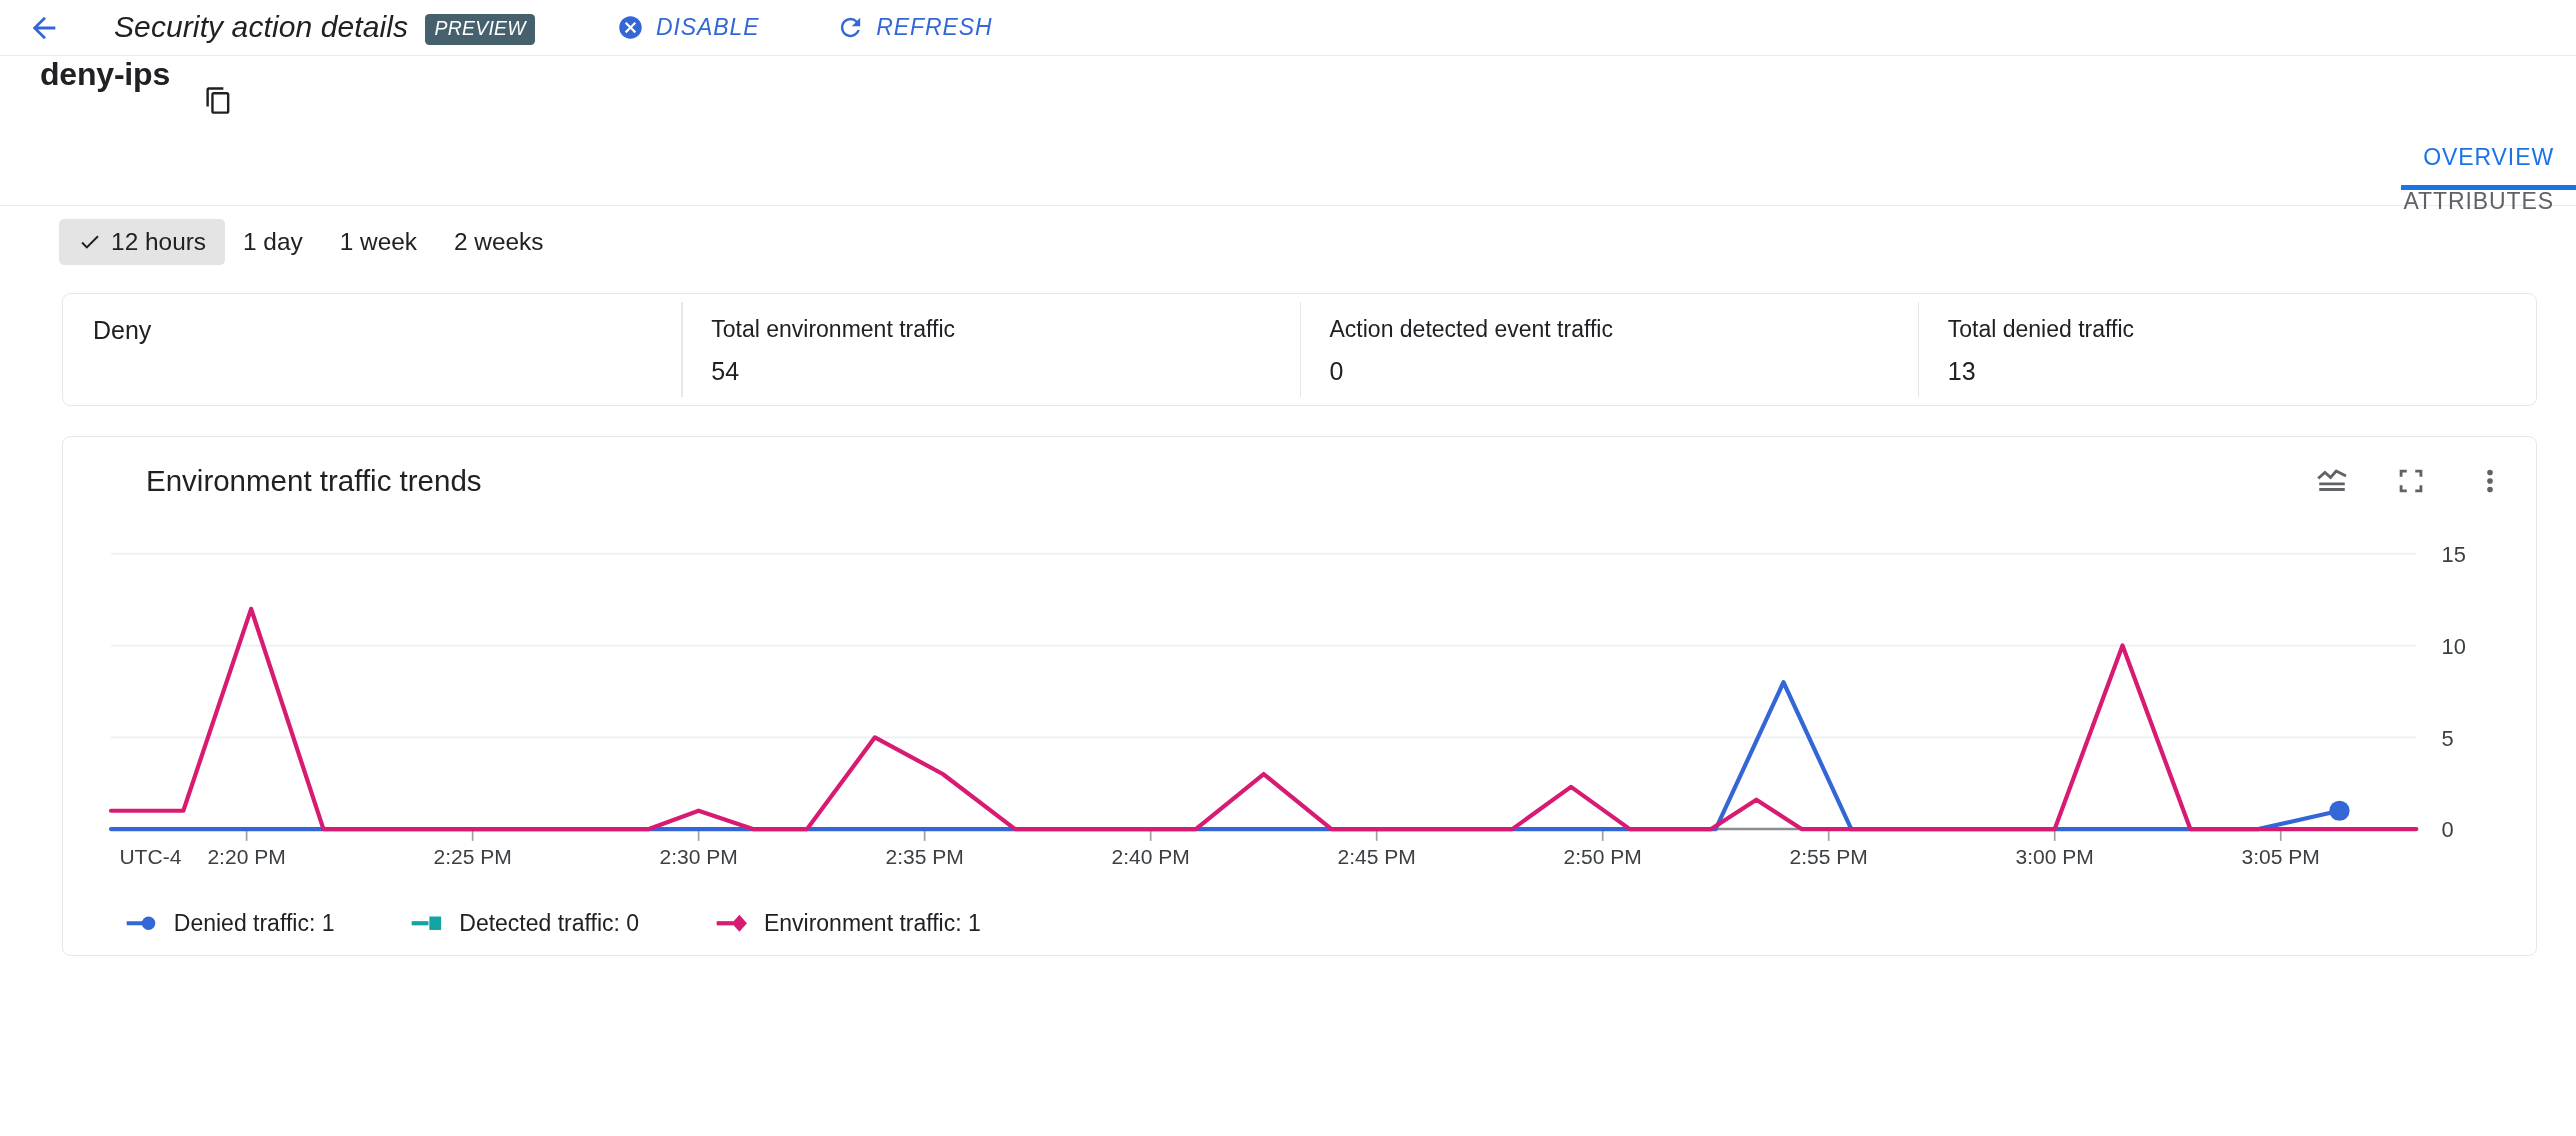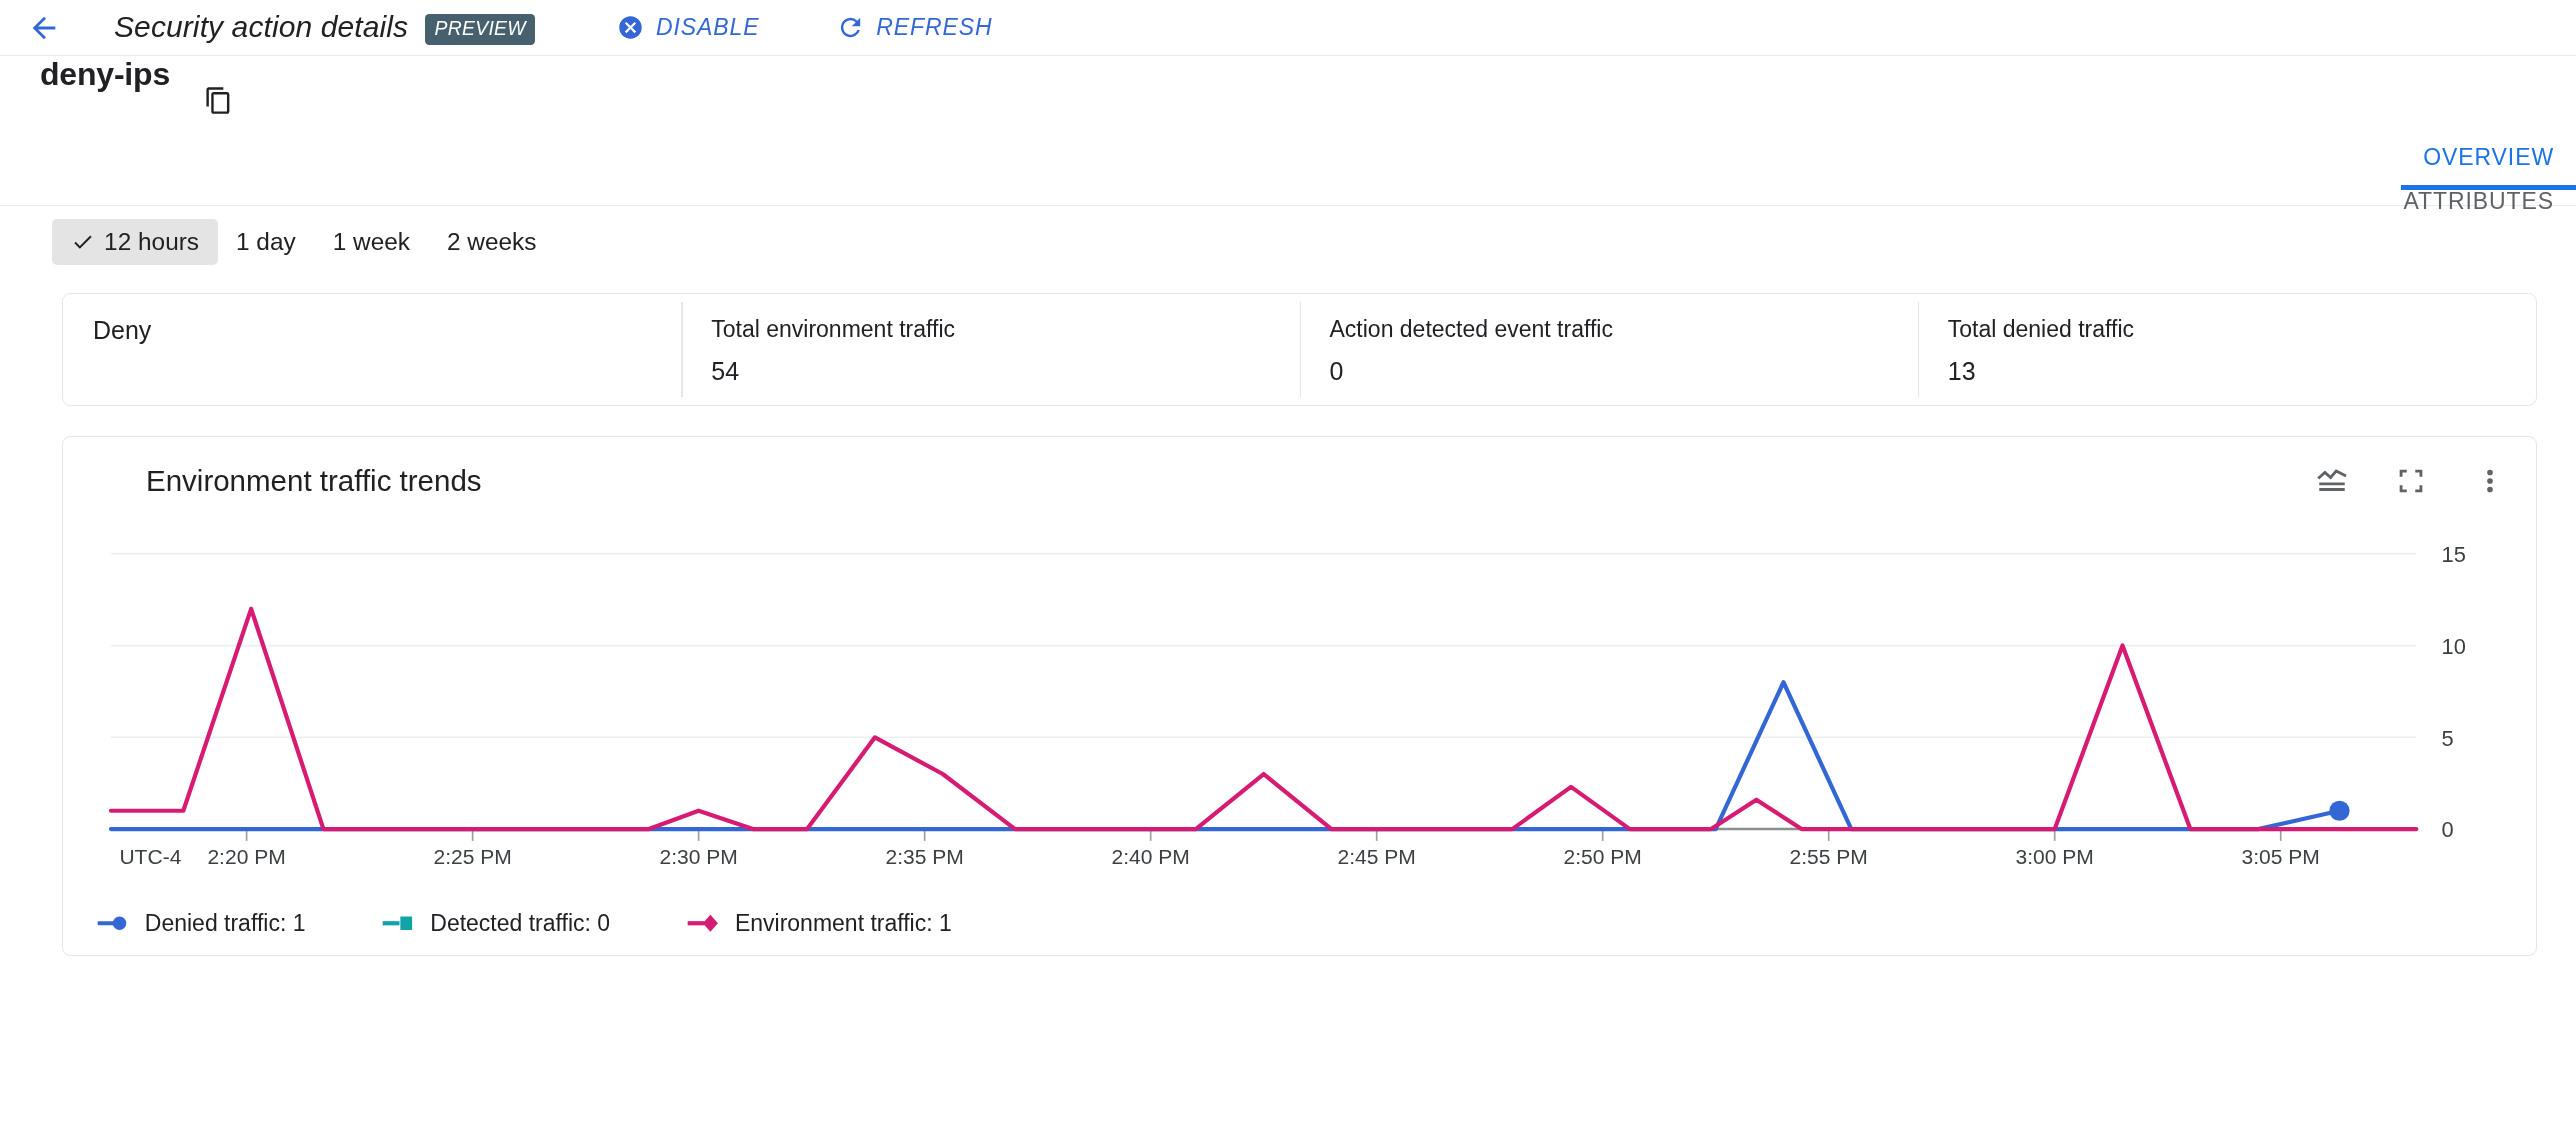--- a/index.html
+++ b/index.html
@@ -116,21 +116,21 @@
     display: flex;
     align-items: center;
     gap: 10px;
     font-size: 24.4px;
     color: #202124;
     padding: 9.3px 18.5px;
     border-radius: 5px;
     cursor: pointer;
     white-space: nowrap;
   }
-  .range-chip.selected { background: #e4e4e4; }
+  .range-chip.selected { background: #e4e4e4; margin-left: 7px; }
   .range-chip .chk { display: none; }
   .range-chip.selected .chk { display: inline-flex; }
 
   
   #stats-card {
     margin: 15px 39px 0 62px;
     border: 1.7px solid #e4e6e8;
     border-radius: 8.4px;
     display: flex;
     height: 113px;
@@ -186,21 +186,21 @@
   #plot-wrap {
     position: absolute;
     left: 0; right: 0;
     top: 93px;
     height: 354px;
   }
   #plot-svg { display: block; }
 
   #legend {
     position: absolute;
-    left: 33px;
+    left: 62px;
     bottom: 18.5px;
     display: flex;
     align-items: flex-end;
     gap: 0;
   }
   .legend-item {
     display: flex;
     align-items: center;
     gap: 11.8px;
     font-size: 23px;

